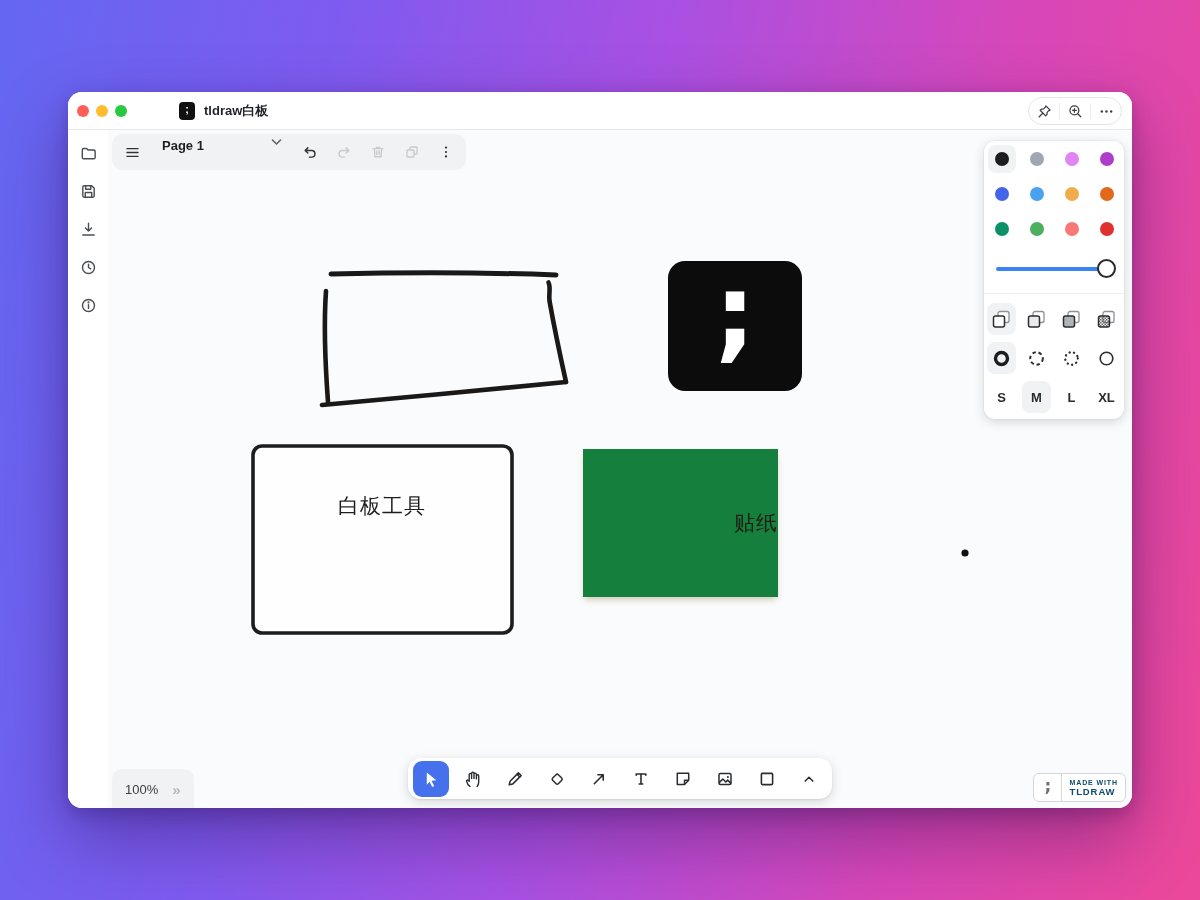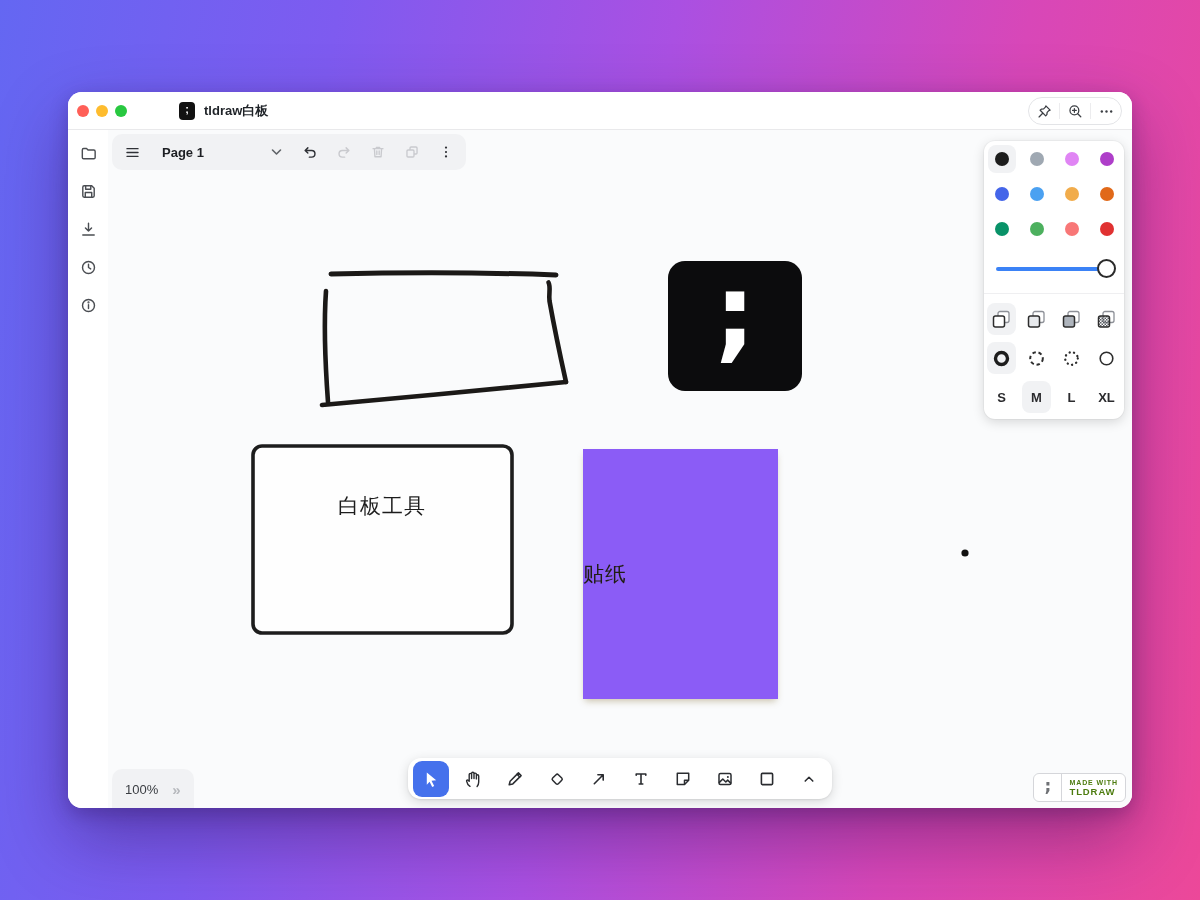--- a/index.html
+++ b/index.html
@@ -25,21 +25,21 @@
   .tb-right .sep{width:1px;height:16px;background:#ececee}
   
   .body-row{display:flex;height:679px}
   .sidebar{width:40px;background:#fff;display:flex;flex-direction:column;align-items:center;padding-top:11px;gap:14px}
   .side-btn{width:24px;height:24px;display:flex;align-items:center;justify-content:center;color:#4a4d52;cursor:pointer}
   .canvas{flex:1;position:relative;background:#fafbfc;overflow:hidden}
   
   .page-toolbar{position:absolute;left:4px;top:4px;height:36px;background:#f1f2f4;border-radius:10px;display:flex;align-items:center;padding:0 6px}
   .pt-btn{width:28px;height:28px;display:flex;align-items:center;justify-content:center;border-radius:7px;cursor:pointer;color:#2f3136}
   .pt-btn.disabled{color:#c9cace}
-  .page-btn{display:flex;align-items:center;justify-content:space-between;width:120px;margin:0 8px 0 8px;height:28px;padding:0 6px 0 8px;border-radius:7px;cursor:pointer}
+  .page-btn{display:flex;align-items:flex-start;justify-content:space-between;width:120px;margin:0 8px 0 8px;height:28px;padding:0 6px 0 8px;border-radius:7px;cursor:pointer}
   .page-name{font-size:13px;font-weight:600;color:#1d1f23}
   .gap6{margin-left:6px}
   
   .style-panel{position:absolute;right:8px;top:11px;width:140px;height:278px;background:#fff;border-radius:11px;
     box-shadow:0 3px 12px rgba(0,0,0,.15),0 0 0 1px rgba(0,0,0,.03)}
   .swatch-grid{position:absolute;left:0;top:0;width:140px;display:grid;grid-template-columns:repeat(4,35px);grid-auto-rows:35px}
   .swatch-cell{display:flex;align-items:center;justify-content:center;cursor:pointer;position:relative}
   .swatch-cell.selected::before{content:"";position:absolute;inset:3.5px;background:#f1f2f4;border-radius:8px}
   .swatch{width:14px;height:14px;border-radius:50%;position:relative}
   .slider{position:absolute;left:12px;top:118px;width:116px;height:20px;cursor:pointer}
@@ -49,35 +49,35 @@
   .opt-row{position:absolute;left:0;width:140px;display:flex}
   .opt-row .opt{width:35px;height:30px;display:flex;align-items:center;justify-content:center;cursor:pointer;position:relative;color:#2d2d2d}
   .opt.selected::before{content:"";position:absolute;left:3px;right:3px;top:-1px;bottom:-1px;background:#f1f2f4;border-radius:8px}
   .opt>*{position:relative}
   .size-label{font-size:13px;font-weight:700;color:#2b2b2e}
   
   .shape-layer{position:absolute;inset:0;pointer-events:none}
   .logo-shape{position:absolute;left:560px;top:131px;width:134px;height:130px;background:#0c0c0d;border-radius:17px;display:flex;align-items:center;justify-content:center;cursor:pointer}
   .logo-shape .glyph{color:#fff;font-size:104px;font-weight:bold;line-height:1;font-family:"DejaVu Sans",sans-serif;transform:translateY(-14px)}
   .rect-label{position:absolute;left:143px;top:362px;width:262px;text-align:center;font-size:21px;color:#1d1d1d;letter-spacing:1px}
-  .sticky{position:absolute;left:475px;top:319px;width:195px;height:250px;background:#8b5cf6;display:flex;align-items:center;justify-content:flex-start;cursor:pointer;box-shadow:0 4px 7px -2px rgba(110,85,20,.35)}
+  .sticky{position:absolute;left:475px;top:319px;width:195px;height:148px;background:#15803d;display:flex;align-items:center;justify-content:flex-end;cursor:pointer;box-shadow:0 4px 7px -2px rgba(110,85,20,.35)}
   .sticky-label{font-size:21px;color:#201d12;letter-spacing:1px}
   
   .bottom-toolbar{position:absolute;left:50%;transform:translateX(-50%);bottom:10px;height:41px;background:#fff;border-radius:13px;
     box-shadow:0 1px 2px rgba(0,0,0,.08),0 3px 12px rgba(0,0,0,.14);display:flex;align-items:center;padding:0 3px;gap:2px}
   .tool{width:40px;height:35px;display:flex;align-items:center;justify-content:center;border-radius:9px;color:#2a2c30;cursor:pointer}
   .tool.selected{color:#fff;width:36px;height:36px;margin:0 2px}
   
   .zoom-pill{position:absolute;left:4px;bottom:0;height:40px;background:#f1f2f4;border-radius:10px 10px 0 0;display:flex;align-items:center;padding:0 13px;gap:14px}
   .zoom-level{font-size:13px;font-weight:400;color:#3a3d42;cursor:pointer}
   .zoom-expand{font-size:15px;font-weight:bold;color:#b7b9bd;cursor:pointer;line-height:1}
   
   .badge{position:absolute;right:6px;bottom:7px;height:29px;display:flex;background:#fff;border:1px solid #d5d6da;border-radius:6px;overflow:hidden;cursor:pointer;box-sizing:border-box}
   .badge-icon{width:27px;display:flex;align-items:center;justify-content:center;border-right:1px solid #d5d6da;color:#6f7175;font-weight:bold;font-size:17px;font-family:"DejaVu Sans",sans-serif;padding-bottom:3px}
-  .badge-text{display:flex;flex-direction:column;justify-content:center;padding:0 7px;color:#4d7c0f}
+  .badge-text{display:flex;flex-direction:column;justify-content:center;padding:0 7px;color:#0c4a6e}
   .badge-line1{font-size:7px;font-weight:800;letter-spacing:.9px}
   .badge-line2{font-size:9.5px;font-weight:800;letter-spacing:.9px}
   svg{display:block}
 </style>
 </head>
 <body>
 
 <svg width="0" height="0" style="position:absolute">
   <defs>
     <pattern id="checks" width="3" height="3" patternUnits="userSpaceOnUse">

